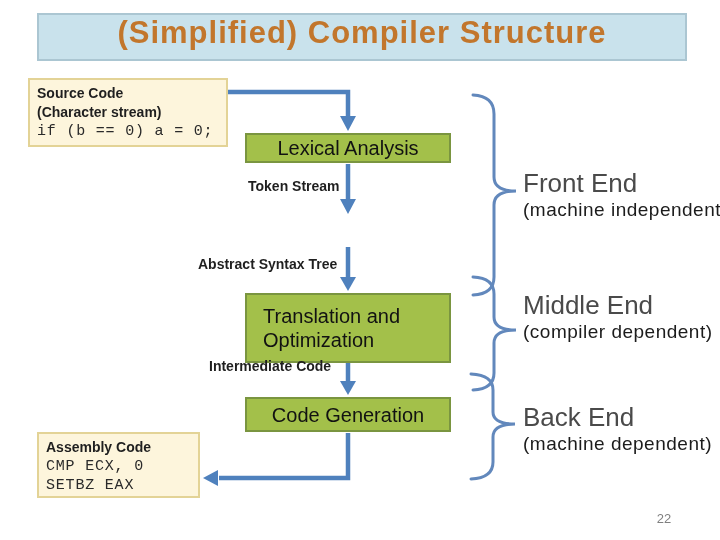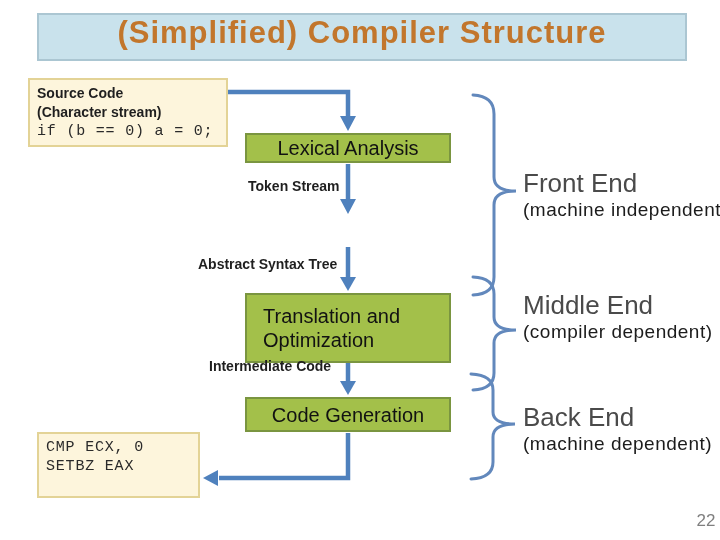--- a/index.html
+++ b/index.html
@@ -66,22 +66,22 @@
   .group-name {
     font-size:26px; line-height:31px; color:var(--group_name_gray,#4A4A4A);
     white-space:nowrap;
   }
   .group-detail {
     font-size:19px; line-height:22px; letter-spacing:0.5px; color:#1c1c1c;
     white-space:nowrap;
   }
 
   .page-number {
-    left:691px; top:511px; width:30px; text-align:center;
-    font-size:17px; color:var(--page_number_gray,#7F7F7F);
+    left:649px; top:511px; width:30px; text-align:center;
+    font-size:13px; color:var(--page_number_gray,#7F7F7F);
   }
 
   svg.overlay { left:0; top:0; pointer-events:none; }
   .arrow-line  { fill:none; stroke:var(--arrow_blue,#4F81BD); stroke-width:4.5px; }
   .arrow-head  { fill:var(--arrow_blue,#4F81BD); stroke:none; }
   .brace-path  { fill:none; stroke:var(--brace_blue,#6288BC); stroke-width:3px; stroke-linecap:round; }
 </style>
 </head>
 <body>
 
@@ -125,20 +125,21 @@
 
   <div class="abs stage-box box-lexical">Lexical Analysis</div>
   <div class="abs stage-box box-translation">Translation and Optimization</div>
   <div class="abs stage-box box-codegen">Code Generation</div>
 
   <div class="abs flow-label label-token">Token Stream</div>
   <div class="abs flow-label label-ast">Abstract Syntax Tree</div>
   <div class="abs flow-label label-intermediate">Intermediate Code</div>
 
   <div class="abs code-box assembly-box">
+    <div class="cb-title">Assembly Code</div>
     <div class="cb-code">CMP ECX, 0</div>
     <div class="cb-code">SETBZ EAX</div>
   </div>
 
   <div class="abs group grp-front">
     <div class="group-name">Front End</div>
     <div class="group-detail">(machine independent)</div>
   </div>
   <div class="abs group grp-middle">
     <div class="group-name">Middle End</div>

